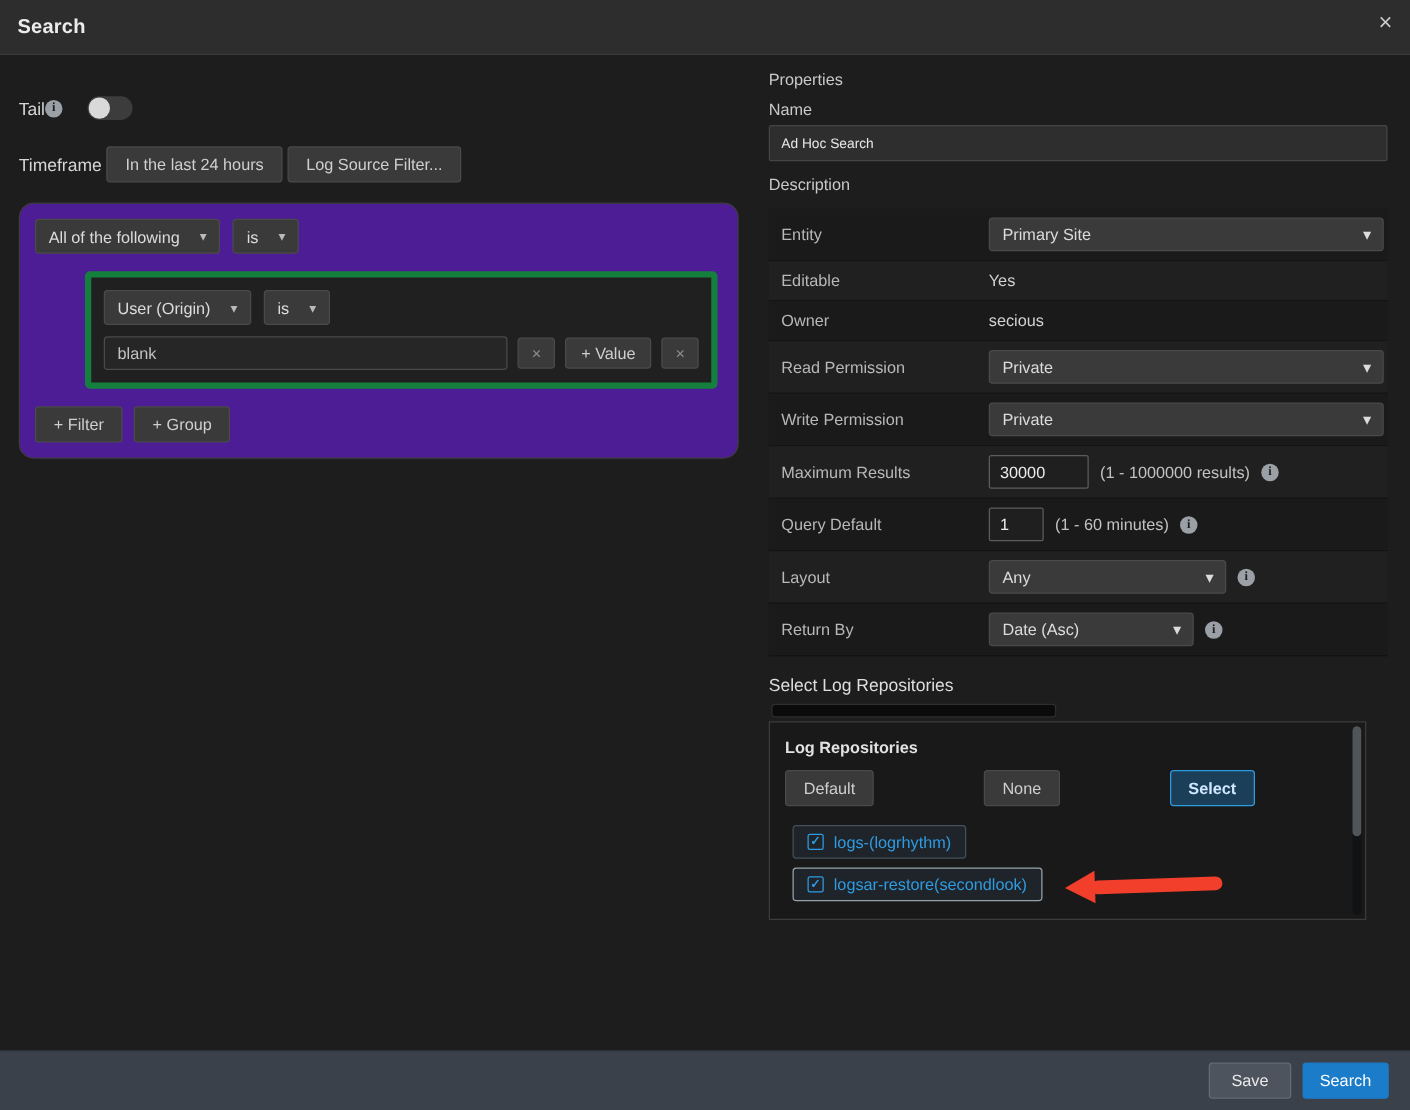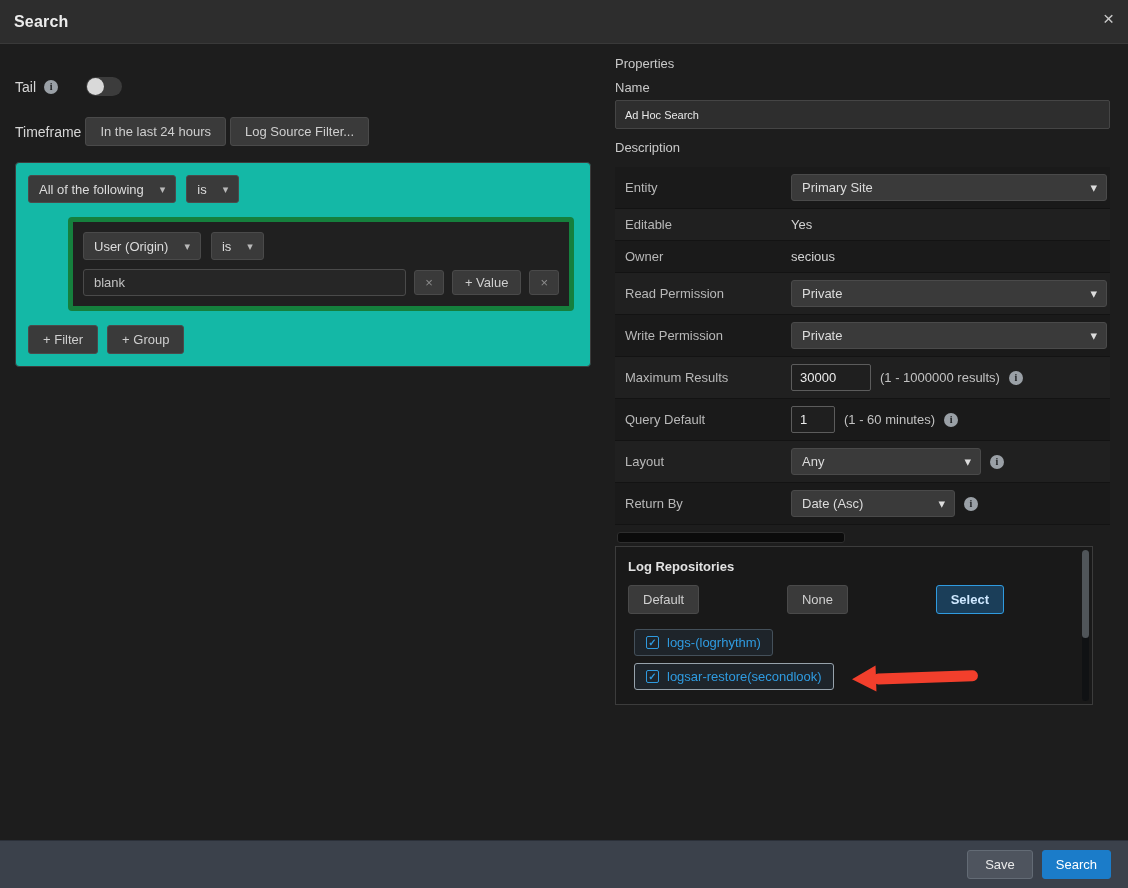--- a/index.html
+++ b/index.html
@@ -16,34 +16,34 @@
 
   .content { position:relative; height:795px; }
 
   
   .left { position:absolute; left:0; top:0; width:605px; height:100%; padding:0 0 0 15px; }
   .row { display:flex; align-items:center; }
   .lbl { color:#d6d6d6; font-size:14px; }
   .info-circle { display:inline-flex; align-items:center; justify-content:center;
     width:14px; height:14px; border-radius:50%; background:#9aa0a6; color:#1b1d1f;
     font-size:10px; font-weight:bold; font-family:"Liberation Serif", serif; }
-  .tail-row { margin-top:33px; gap:8px; }
+  .tail-row { margin-top:33px; }
   .toggle { margin-left:20px; width:36px; height:19px; border-radius:10px; background:#3c3c3c;
     position:relative; cursor:pointer; }
   .toggle .knob { position:absolute; left:1px; top:1px; width:17px; height:17px; border-radius:50%;
     background:#d9d9d9; }
 
   .timeframe-row { margin-top:21px; gap:4px; }
   .btn { display:inline-flex; align-items:center; justify-content:center; background:#3a3a3a;
     border:1px solid #4a4a4a; border-radius:3px; color:#cfcfcf; font-size:13px;
     padding:6px 14px; cursor:pointer; white-space:nowrap; }
   .btn.small-x { padding:4px 10px; color:#8d8d8d; }
 
-  .filter-group { margin-top:16px; width:576px; background:#14b8a6; border:1px solid #3c3c3c;
-    border-radius:4px; padding:12px; }
+  .filter-group { margin-top:16px; width:576px; background:#4c1d95; border:1px solid #3c3c3c;
+    border-radius:12px; padding:12px; }
   .dropdown { display:inline-flex; align-items:center; justify-content:space-between; gap:16px;
     background:#3a3a3a; border:1px solid #4a4a4a; border-radius:3px; color:#dcdcdc;
     font-size:13px; height:28px; padding:0 10px; cursor:pointer; }
   .dropdown .caret { color:#b9b9b9; font-size:11px; }
   .filter-item { margin:14px 0 0 40px; width:506px; background:#202020; border:5px solid #15803d;
     border-radius:4px; padding:10px; }
   .text-input { background:#262626; border:1px solid #4a4a4a; border-radius:3px; color:#c2c2c2;
     font-size:13px; height:27px; padding:0 10px; font-family:"Liberation Sans", sans-serif; }
   .gap8 { gap:8px; } .gap10 { gap:10px; }
   .filter-actions { margin-top:14px; gap:9px; }
@@ -271,20 +271,21 @@
             <button class="select w-return">
               <span>Date (Asc)</span>
               <span class="caret">▾</span>
             </button>
             <span class="info-circle">i</span>
           </div>
         </div>
 
       </div>
 
+      <div class="repos-heading">Select Log Repositories</div>
 
       <div class="scrolled-partial"></div>
 
       <div class="repo-panel">
         <div class="repo-title">Log Repositories</div>
 
         <div class="repo-btns">
           <button class="btn">Default</button>
           <button class="btn">None</button>
           <button class="btn select-blue">Select</button>

